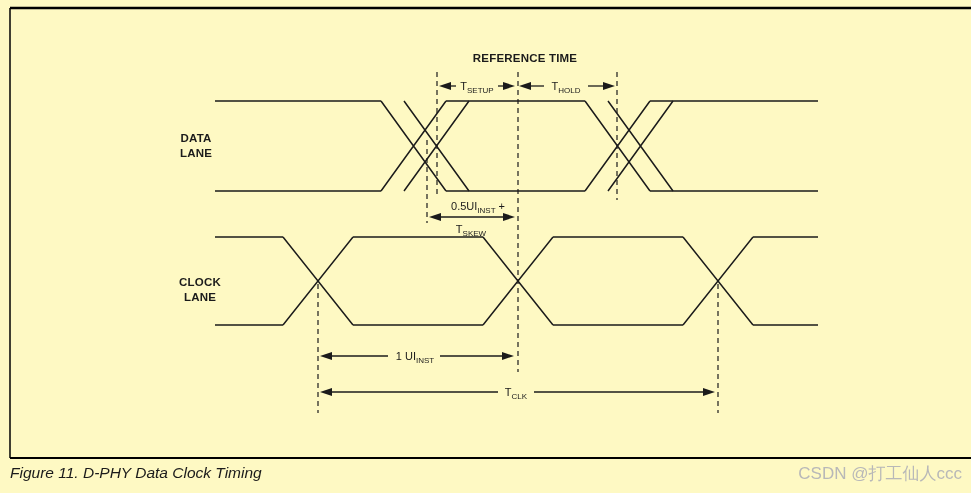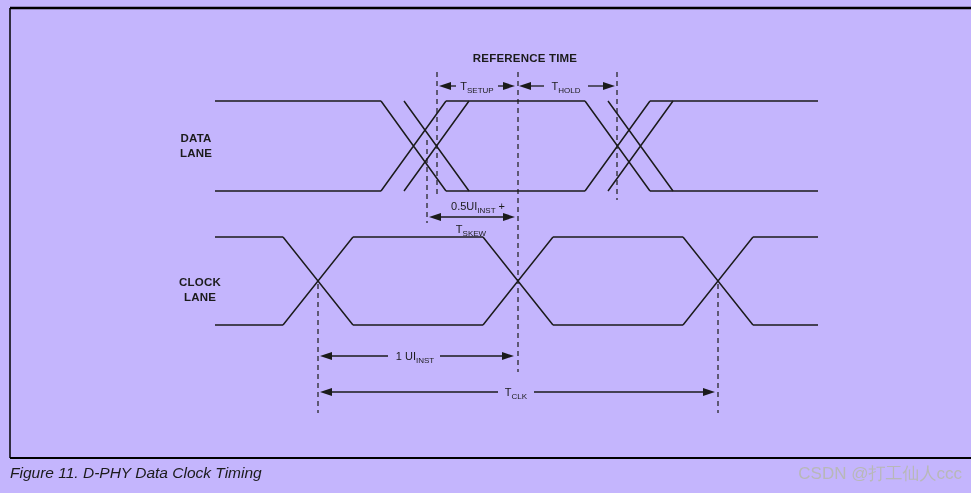--- a/index.html
+++ b/index.html
@@ -4,21 +4,21 @@
 <style>
   html, body {
     margin: 0;
     padding: 0;
     background: #ffffff;
   }
   .page {
     position: relative;
     width: 971px;
     height: 493px;
-    background: #c4b5fd;
+    background: #fef9c3;
     font-family: "Liberation Sans", sans-serif;
     overflow: hidden;
   }
   svg text {
     fill: #1b1b1b;
     font-family: "Liberation Sans", sans-serif;
   }
   .lbl-bold {
     font-size: 11.5px;
     font-weight: 700;

